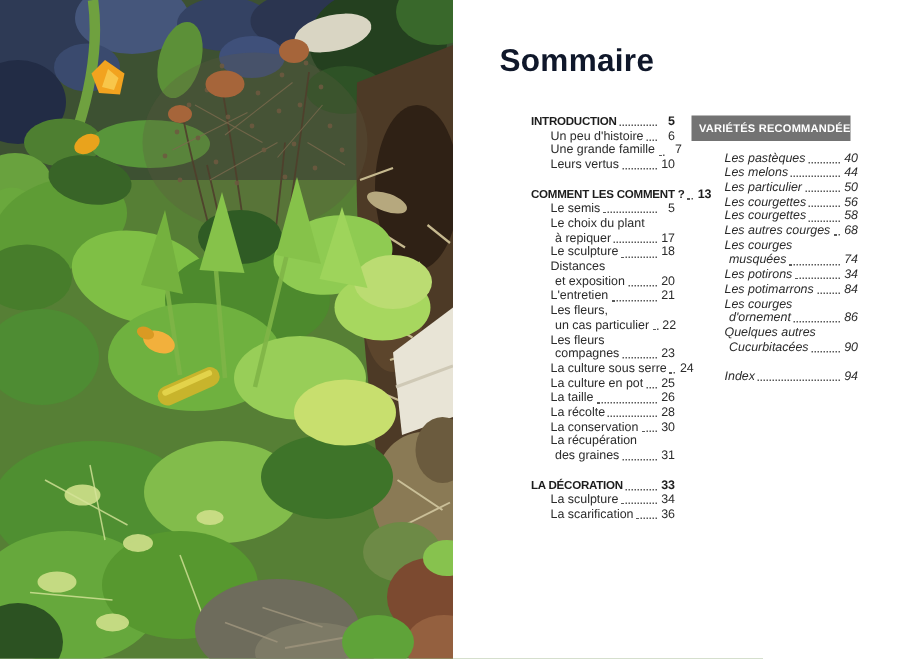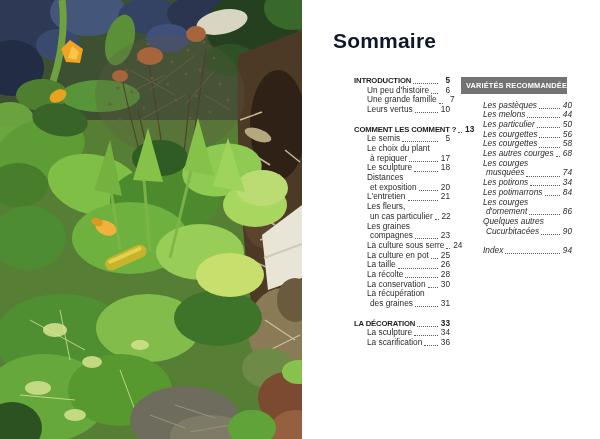--- a/index.html
+++ b/index.html
@@ -293,21 +293,21 @@
             </div>
             <div class="entry">
               <div class="pre-line">Les fleurs,</div>
               <div class="row cont">
                 <span class="label">un cas particulier</span>
                 <span class="dots"></span>
                 <span class="pg">22</span>
               </div>
             </div>
             <div class="entry">
-              <div class="pre-line">Les graines</div>
+              <div class="pre-line">Les fleurs</div>
               <div class="row cont">
                 <span class="label">compagnes</span>
                 <span class="dots"></span>
                 <span class="pg">23</span>
               </div>
             </div>
             <div class="entry">
               <div class="row">
                 <span class="label">La culture sous serre</span>
                 <span class="dots"></span>

